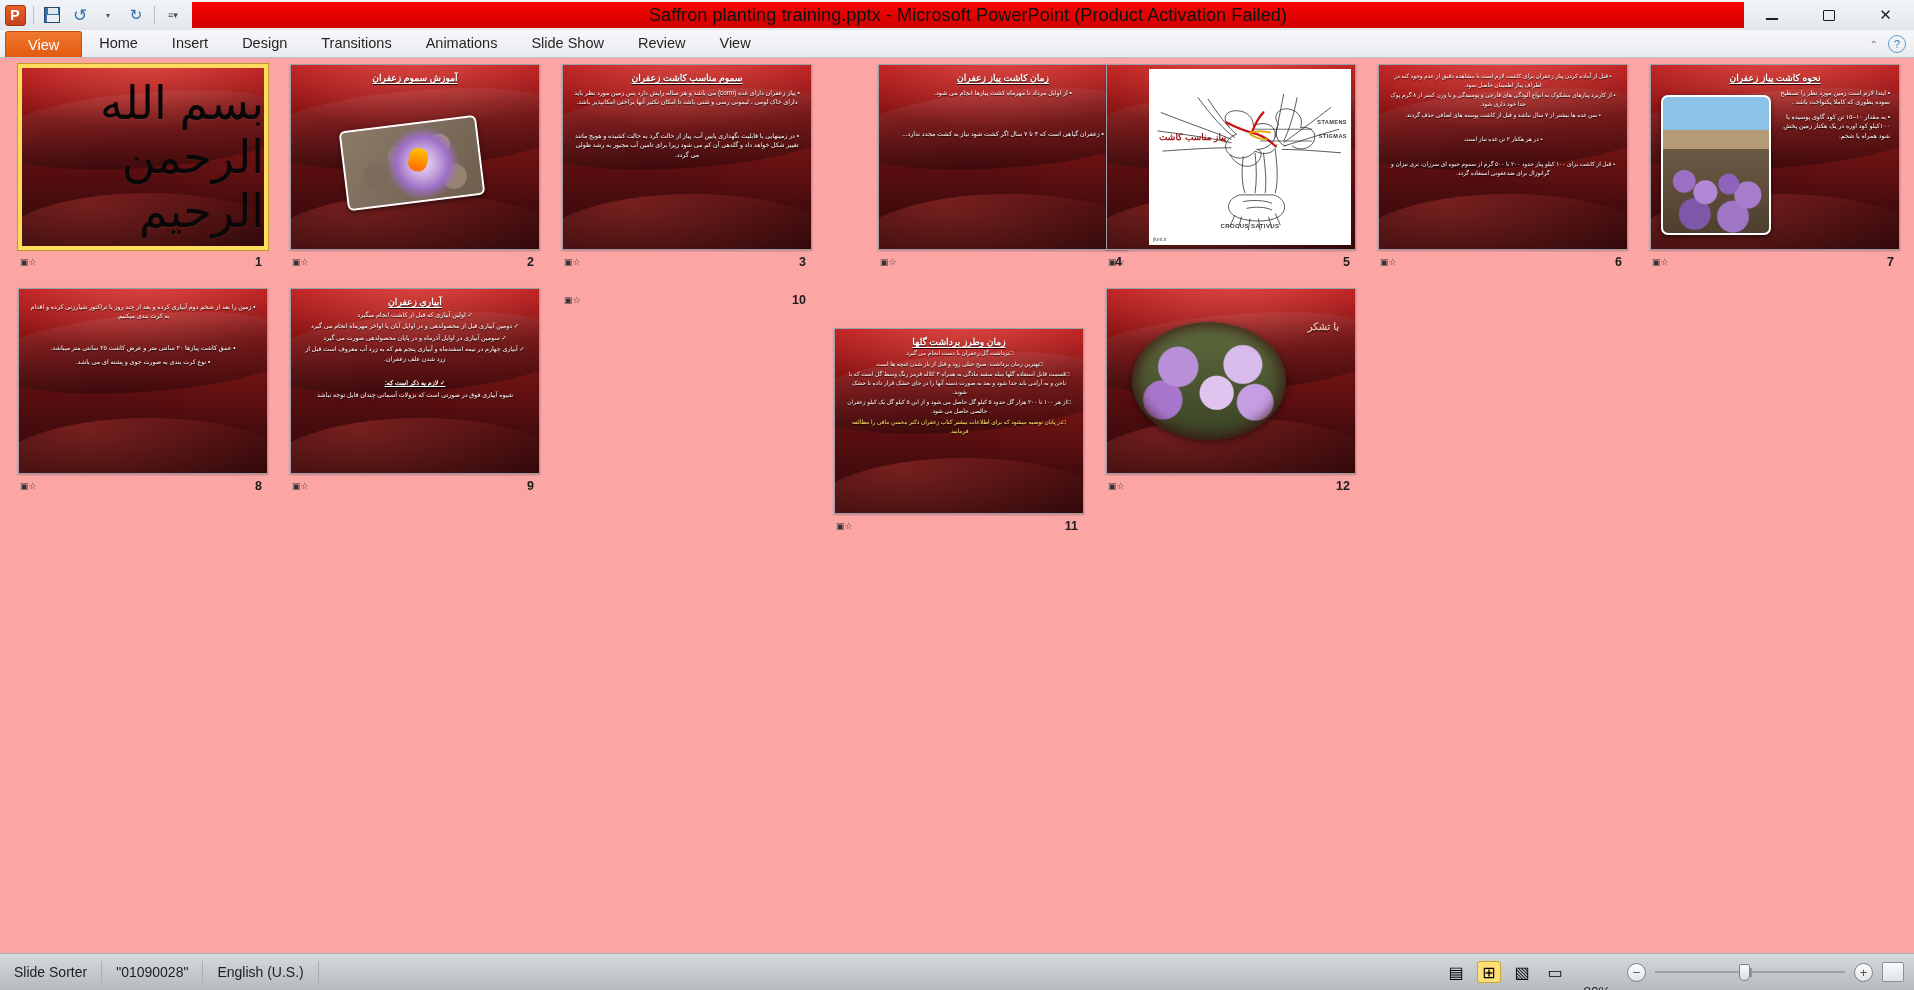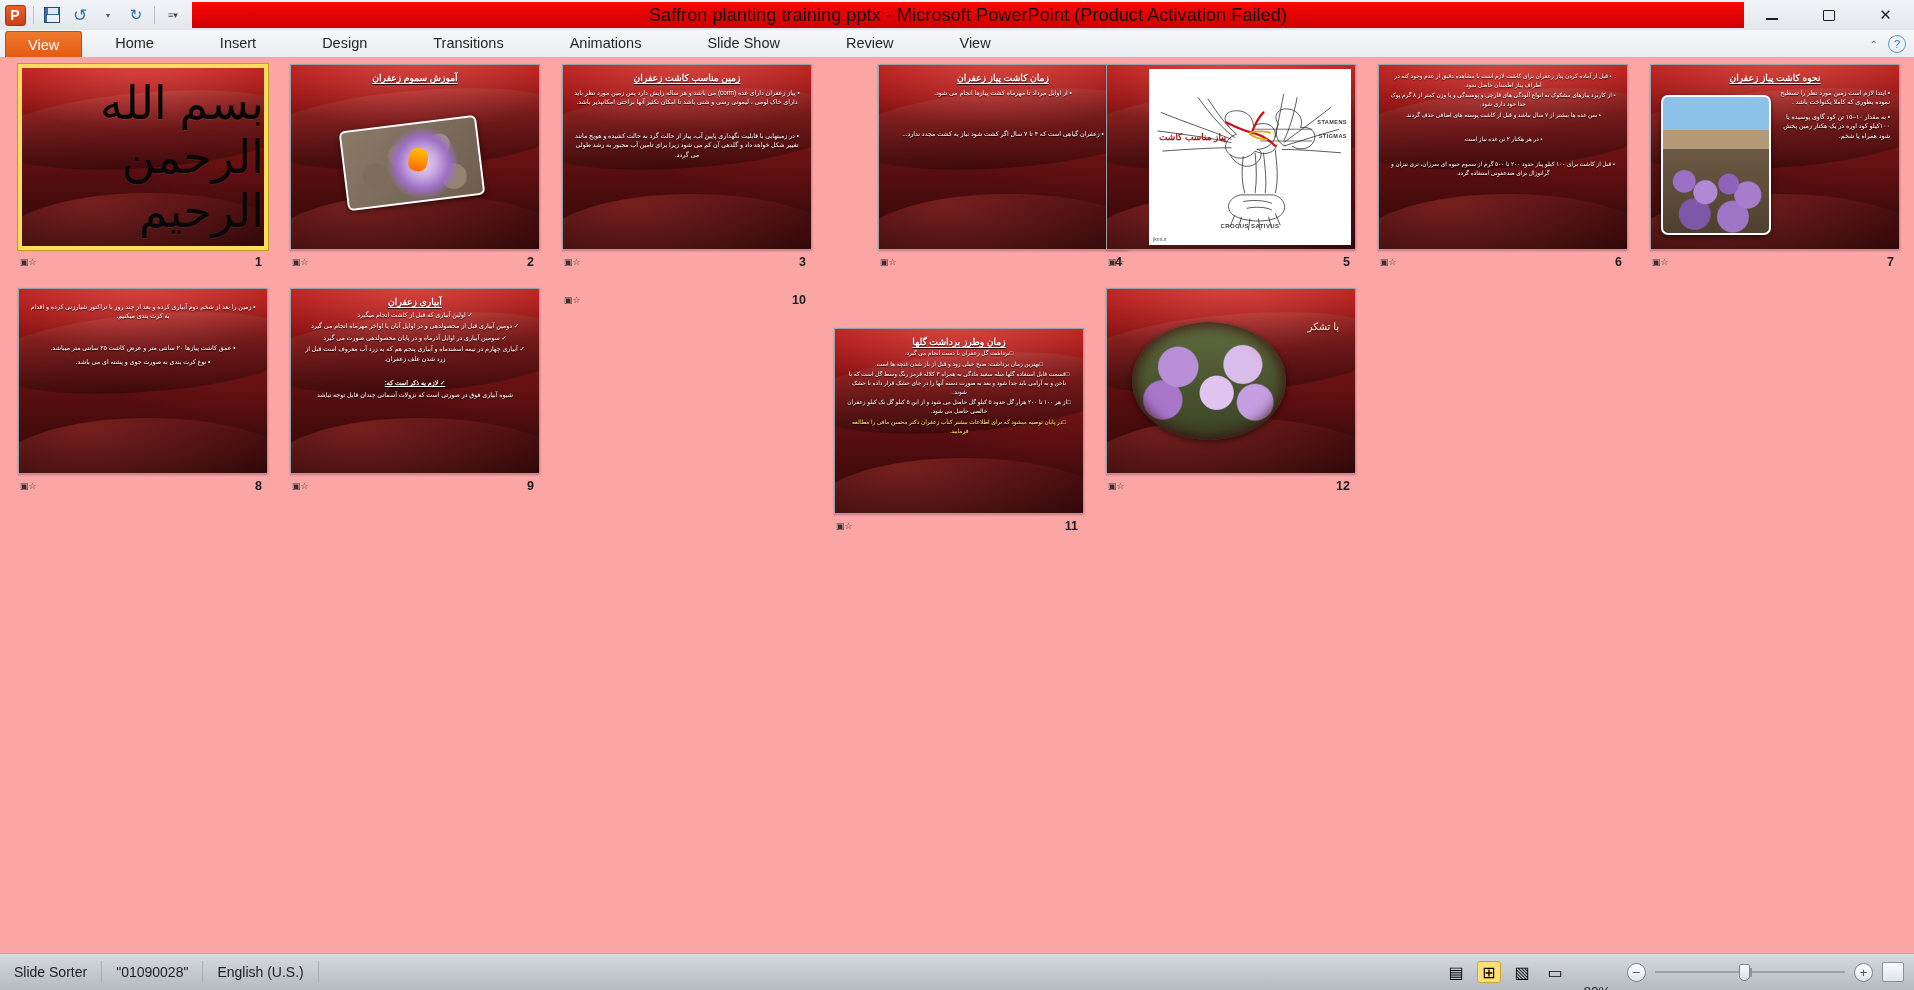--- a/index.html
+++ b/index.html
@@ -54,21 +54,21 @@
   .wc .max{display:block;width:12px;height:11px;border:1.5px solid #1d1d1d;border-radius:1px;}
 
   
   #tabstrip{
     position:absolute; left:0; top:30px; width:1914px; height:28px;
     background:linear-gradient(to bottom,#f6f7f9 0%,#e9ecf0 100%);
     border-bottom:1px solid #b7bdc4;
     display:flex; align-items:flex-end;
   }
   .tab{
-    height:28px; padding:0 33px; display:flex; align-items:center;
+    height:28px; padding:0 17px; display:flex; align-items:center;
     font-size:14.5px; color:#262626; cursor:default;
   }
   .tab.file{
     background:linear-gradient(to bottom,#f07a2f 0%,#e35a10 100%);
     color:#fff; border-radius:3px 3px 0 0; margin-left:5px; padding:0 22px;
     height:26px; border:1px solid #c74f0d; border-bottom:none;
   }
   #ribbon-right{ margin-left:auto; display:flex; align-items:center; padding-right:8px; gap:10px; height:26px;}
   .rb-ico{ width:18px;height:18px;border-radius:9px;border:1.5px solid #5f9ad1;color:#3a7bbd;
     font-size:11px; display:flex;align-items:center;justify-content:center;}
@@ -324,21 +324,21 @@
     <div class="caption">
       <span class="trans-ico">▣☆</span>
       <span class="slide-num">2</span>
     </div>
   </div>
 
   <div class="slide-cell" style="left:562px; top:6px;">
     <div class="thumb">
       <div class="bg-red"></div>
       <div class="slide-inner">
-        <div class="s-title">زمین مناسب کاشت زعفران</div>
+        <div class="s-title">سموم مناسب کاشت زعفران</div>
         <div class="s-body">
           <p class="bullet-dot">پیاز زعفران دارای غده (corm) می باشد و هر ساله زایش دارد پس زمین مورد نظر باید دارای خاک لومی ، لیمونی رسی و شنی باشد تا امکان تکثیر آنها براحتی امکانپذیر باشد.</p>
           <p style="height:14px"></p>
           <p class="bullet-dot">در زمینهایی با قابلیت نگهداری پایین آب، پیاز از حالت گرد به حالت کشیده و هویج مانند تغییر شکل خواهد داد و گلدهی آن کم می شود زیرا برای تامین آب مجبور به رشد طولی می گردد.</p>
         </div>
       </div>
     </div>
     <div class="caption">
       <span class="trans-ico">▣☆</span>
       <span class="slide-num">3</span>

